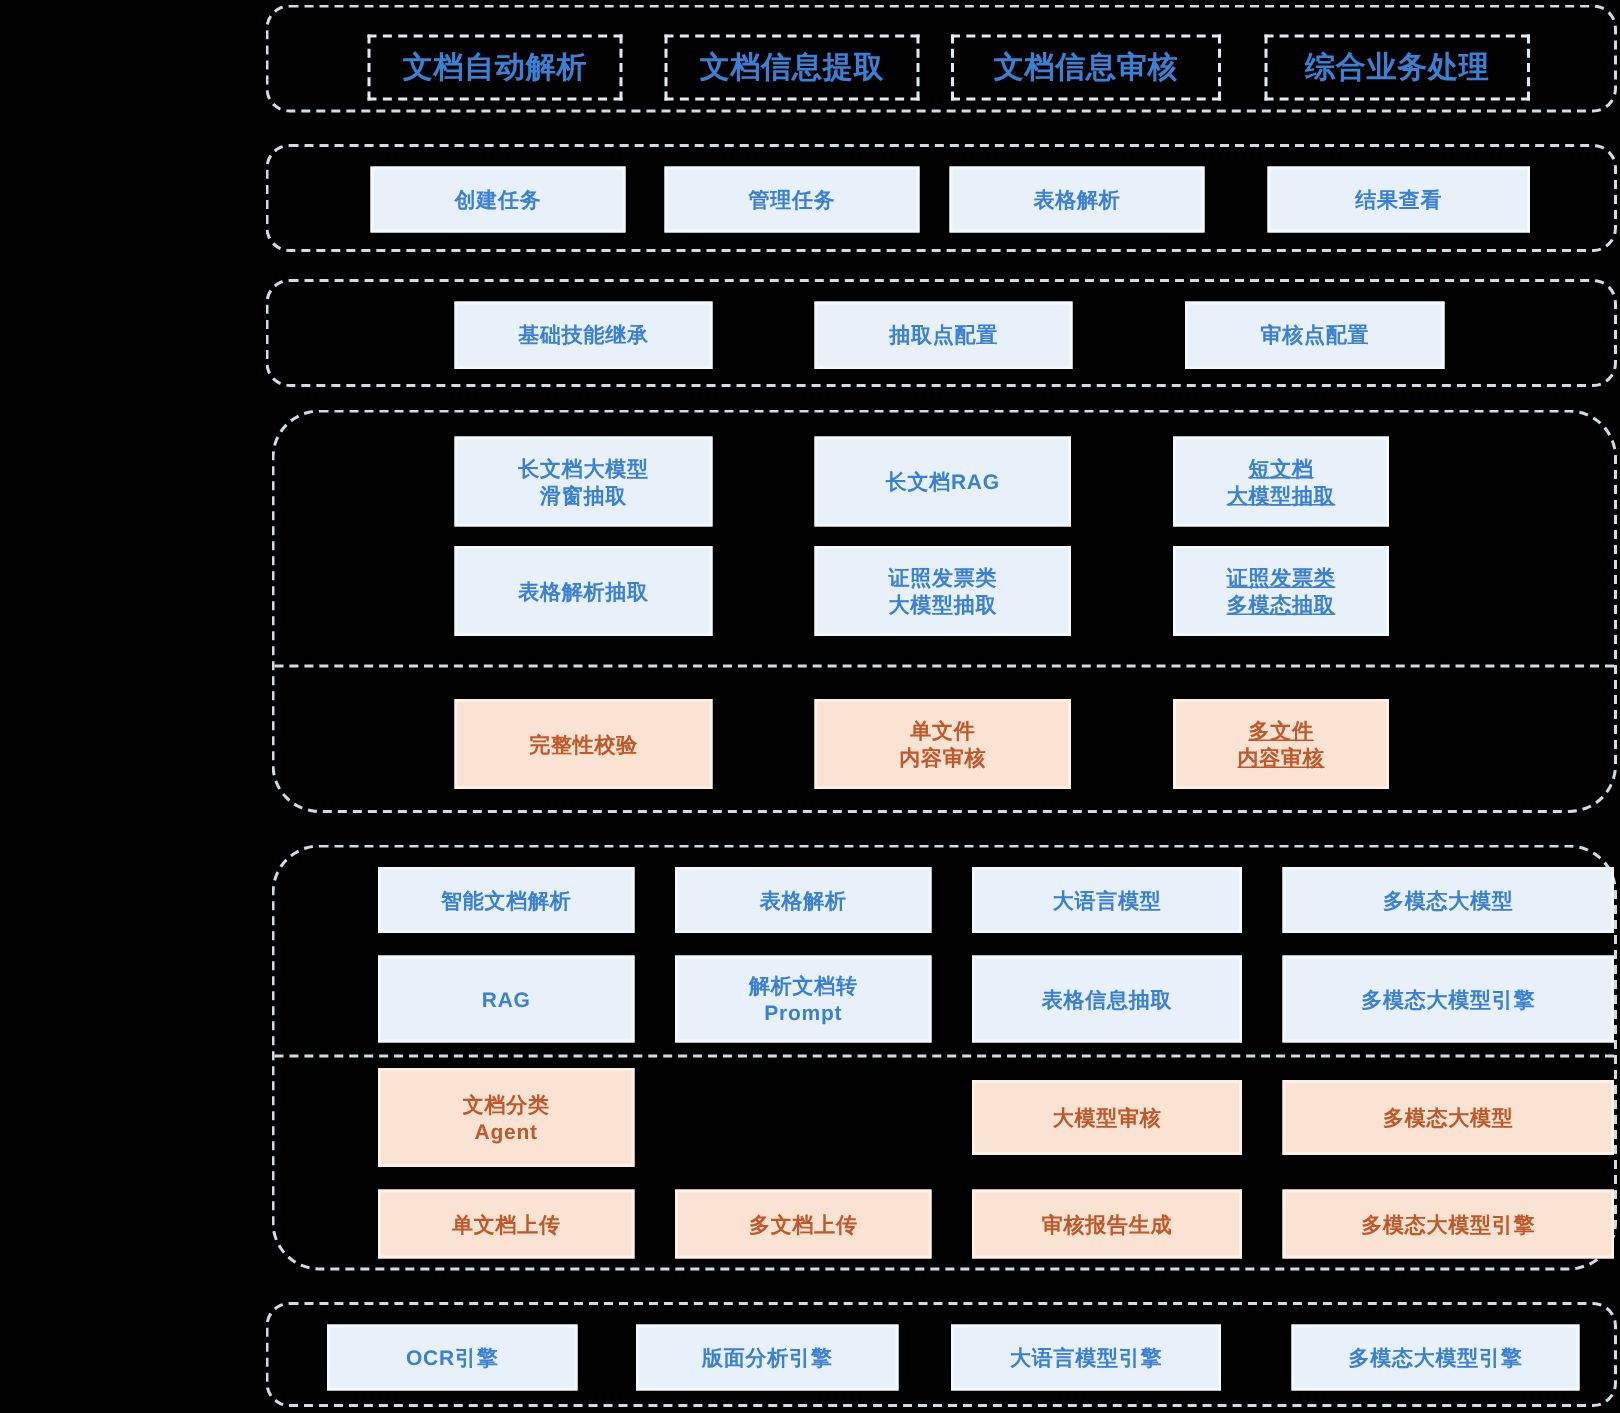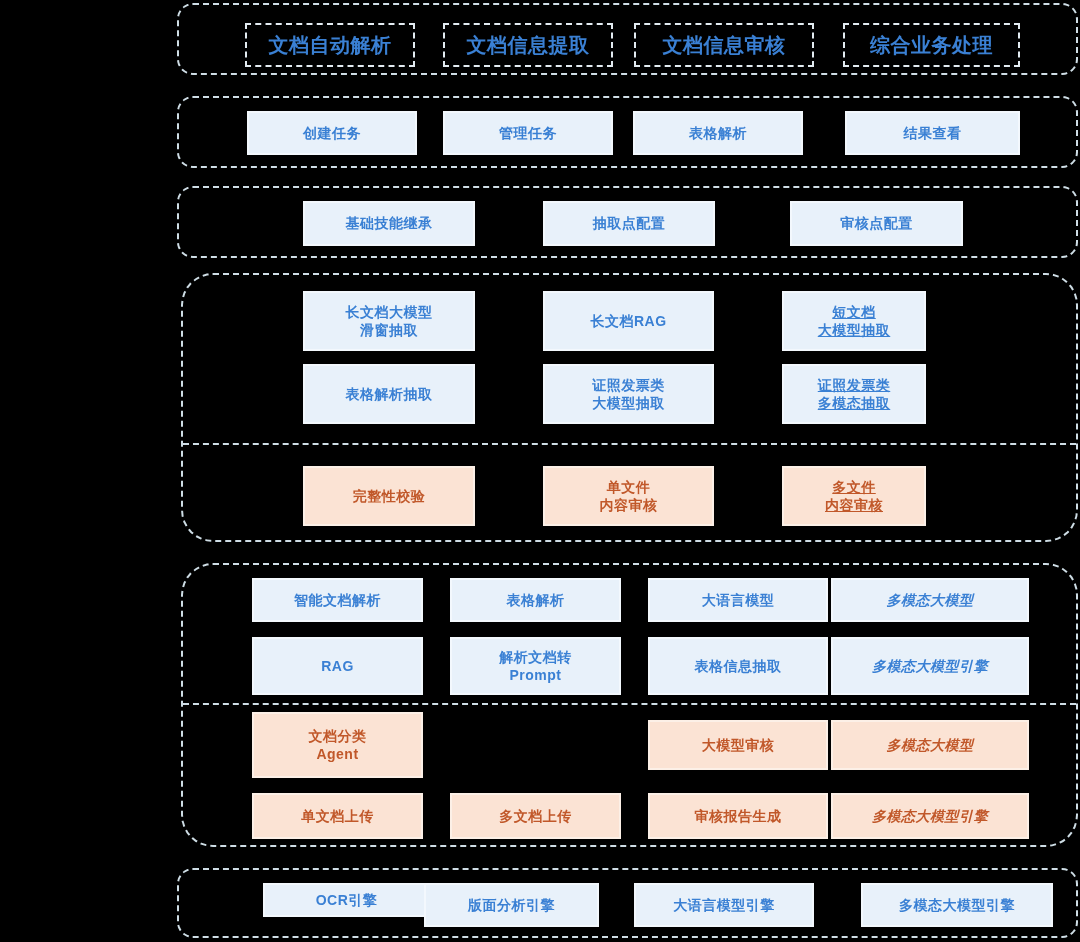--- a/index.html
+++ b/index.html
@@ -67,29 +67,29 @@
   .c4 .col2 { left:360px; width:171px; }
   .c4 .col3 { left:599px; width:144px;text-decoration:underline; }
   .c4 .rowA { top:16px;  height:60px; }
   .c4 .rowB { top:89px;  height:60px; }
   .c4 .rowC { top:191px; height:60px; }
   .c4 .divider { top:168px; }
   
   .c5 .col1 { left:69px;  width:171px; }
   .c5 .col2 { left:267px; width:171px; }
   .c5 .col3 { left:465px; width:180px; }
-  .c5 .col4 { left:648px; width:198px;font-style:italic; }
+  .c5 .col4 { left:672px; width:221px; }
   .c5 .rowA { top:13px;  height:44px; }
   .c5 .rowB { top:72px;  height:58px; }
   .c5 .rowC { top:155px; height:50px; }
   .c5 .rowC.tall { top:147px; height:66px; }
   .c5 .rowD { top:228px; height:46px; }
   .c5 .divider { top:138px; }
   
-  .c6 .p1 { left:39px;  top:13px; width:167px; height:34px;margin-left:45px; }
+  .c6 .p1 { left:39px;  top:13px; width:167px; height:44px; }
   .c6 .p2 { left:245px; top:13px; width:175px; height:44px; }
   .c6 .p3 { left:455px; top:13px; width:180px; height:44px; }
   .c6 .p4 { left:682px; top:13px; width:192px; height:44px; }
 </style>
 </head>
 <body style="--background: #000000; --container_border: #CEDDE5; --outline_border: #E2EBF1; --blue_fill: #E8F1FA; --blue_border: #F3F8FD; --blue_text: #3A80D4; --orange_fill: #FBE3D4; --orange_border: #FCF0E7; --orange_text: #C1582A;">
 
 <div class="container c1">
   <div class="node outline p1">文档自动解析</div>
   <div class="node outline p2">文档信息提取</div>

